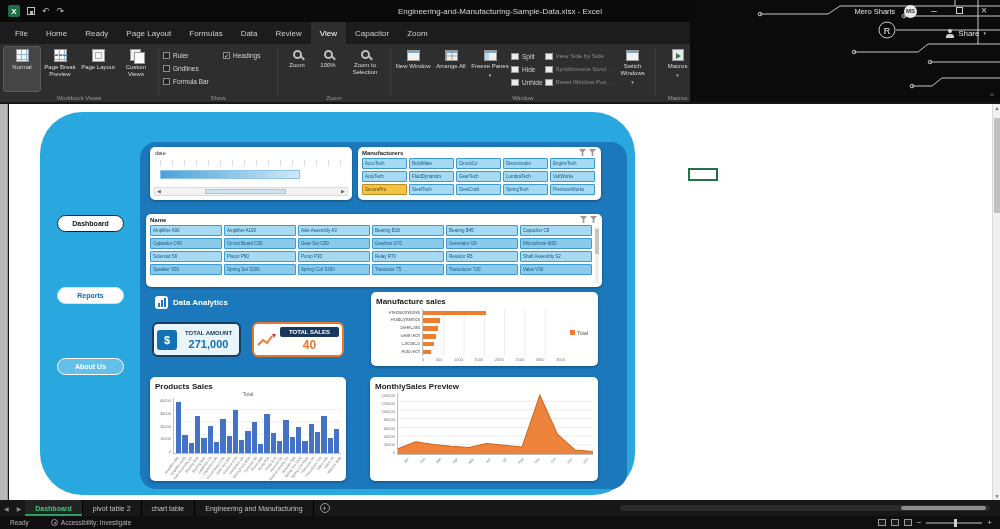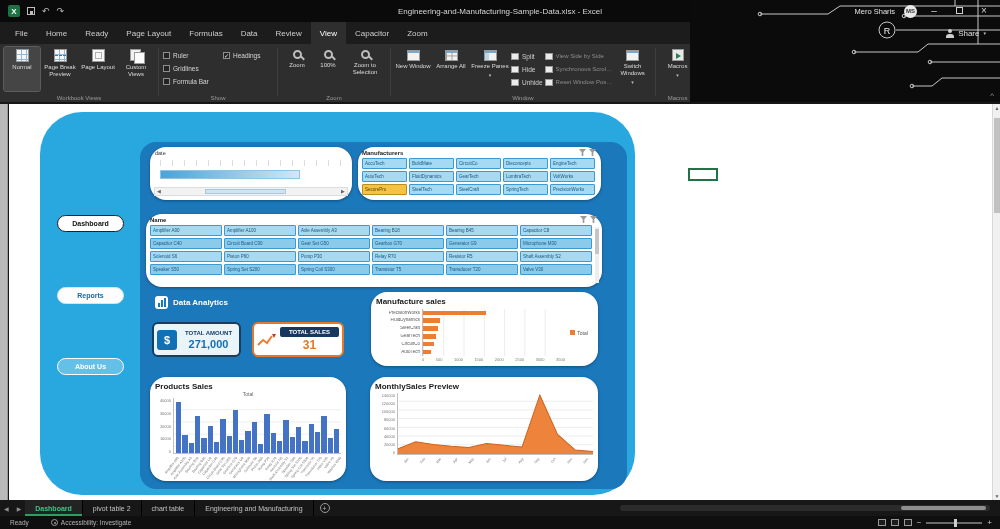--- a/index.html
+++ b/index.html
@@ -80,21 +80,21 @@
   .vthumb{position:absolute;left:1px;top:14px;width:6px;height:95px;background:#c1c1c1;}
   #sel-cell{position:absolute;left:679px;top:64px;width:30px;height:13px;border:2px solid #217346;background:#fff;}
 
   
   #dash{position:absolute;left:31px;top:8px;width:595px;height:383px;background:#29a8e0;border-radius:42px;}
   #dash-inner{position:absolute;left:100px;top:30px;width:487px;height:347px;background:#1b78bb;border-radius:16px;}
   .pill{position:absolute;left:17px;width:67px;height:17px;border-radius:9px;display:flex;align-items:center;justify-content:center;font-size:7px;font-weight:bold;}
   #pill-dashboard{top:103px;background:#fff;color:#111;border:1.5px solid #222;}
   #pill-reports{top:175px;background:#fdfdfd;color:#0f6cb4;border:1px solid #cfe7f5;}
   #pill-about{top:246px;background:rgba(255,255,255,.28);color:#fff;border:1.2px solid #fff;}
-  .card{position:absolute;background:#fff;border-radius:16px;box-shadow:0 1px 3px rgba(0,0,0,.35);}
+  .card{position:absolute;background:#fff;border-radius:5px;box-shadow:0 1px 3px rgba(0,0,0,.35);}
 
   
   .slc-head{display:flex;align-items:center;justify-content:space-between;padding:2px 5px 1px 4px;}
   .slc-title{font-size:6px;font-weight:bold;color:#222;}
   .slc-icons{display:flex;gap:3px;align-items:center;}
   .funnel{width:7px;height:7px;background:#9a9a9a;clip-path:polygon(0 0,100% 0,62% 45%,62% 100%,38% 100%,38% 45%);}
   .slc-grid{display:grid;gap:2px;padding:1px 6px 3px 4px;}
   #manuf-grid{grid-template-columns:repeat(5,1fr);}
   #name-grid{grid-template-columns:repeat(6,1fr);padding-right:10px;}
   .slc-btn{height:11px;background:#a6d9f2;border:1px solid #3a9ad4;border-radius:1px;font-size:4.5px;color:#155a86;display:flex;align-items:center;padding:0 2px;overflow:hidden;white-space:nowrap;}
@@ -483,21 +483,21 @@
           <span class="kpi1-value" style="display:block">271,000</span>
         </span>
       </div>
       <div id="kpi2">
         <svg width="20" height="16" viewBox="0 0 20 16">
           <polyline points="1,13 6,8 10,11 15,4" fill="none" stroke="#ED7D31" stroke-width="2"></polyline>
           <polygon points="15,2 19,2 17,6" fill="#c0392b"></polygon>
         </svg>
         <span class="kpi2-body">
           <span class="kpi2-label" style="display:block">TOTAL SALES</span>
-          <span class="kpi2-value" style="display:block">31</span>
+          <span class="kpi2-value" style="display:block">40</span>
         </span>
       </div>
 
       <div class="card chart-card" id="msales-card">
         <div class="chart-title">Manufacture sales</div>
         <div id="hbar-wrap">
           <div id="hbar-labels">
               <div class="hlab">PrecisionWorks</div>
               <div class="hlab">FluidDynamics</div>
               <div class="hlab">SteelCraft</div>

